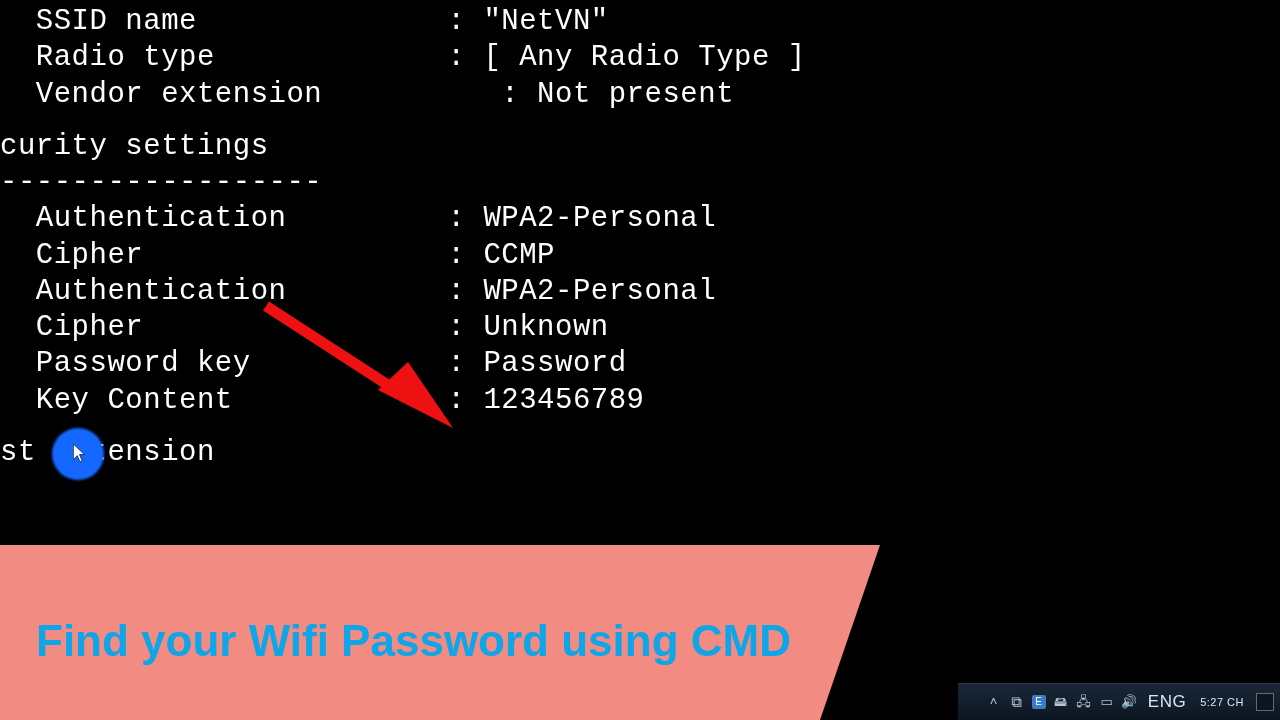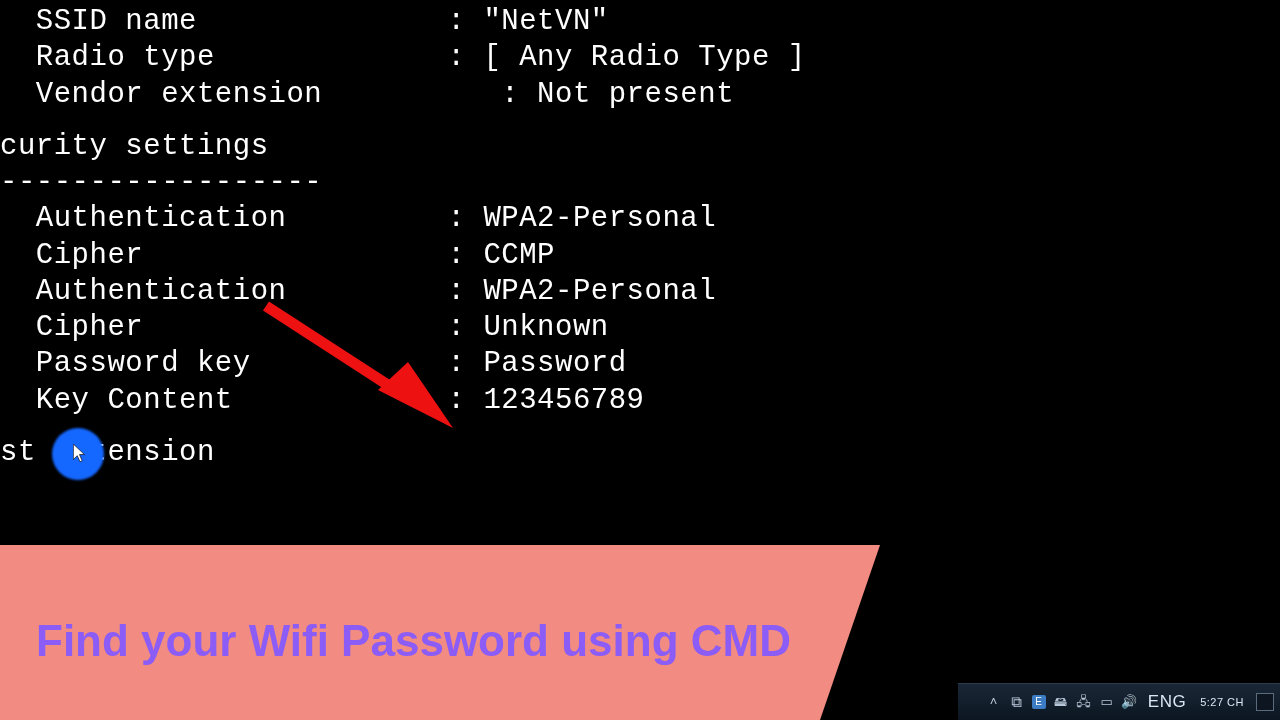--- a/index.html
+++ b/index.html
@@ -2,21 +2,21 @@
 <html><head>
 <meta charset="utf-8">
 <style>
   html,body{margin:0;padding:0;width:1280px;height:720px;overflow:hidden;background:#000;font-family:"Consolas","Courier New",monospace}
   .term{position:relative;width:1280px;height:720px;color:#fff;font-size:29px;line-height:1.25;letter-spacing:.5px}
   .line{white-space:pre}
   .block{padding-top:4px}
   .section{margin-top:16px}
   .banner{position:absolute;left:0;bottom:0;height:175px;width:1280px}
   .banner-poly{position:absolute;left:0;bottom:0;width:100%;height:100%}
-  .banner-text{position:absolute;left:36px;bottom:52px;font-family:Arial,Helvetica,sans-serif;font-size:44px;font-weight:600;color:#8b5cf6;letter-spacing:0}
+  .banner-text{position:absolute;left:36px;bottom:52px;font-family:Arial,Helvetica,sans-serif;font-size:44px;font-weight:600;color:#0ea5e9;letter-spacing:0}
   .cursor-highlight{position:absolute;width:52px;height:52px;border-radius:50%;background:#1467ff;filter:blur(1px)}
   .cursor-pointer{position:absolute;width:14px;height:20px}
   .arrow{position:absolute}
   .taskbar{position:absolute;right:0;bottom:0;height:36px;width:310px;background:linear-gradient(#1a2736,#0c1622);border-top:1px solid #2a3a4d;display:flex;align-items:center;justify-content:flex-end;padding:0 6px;gap:8px;font-family:"Segoe UI",Arial,sans-serif}
   .tray-icons{display:flex;align-items:center;gap:7px;color:#b8c7d8}
   .tray-icons span{display:inline-flex;align-items:center;justify-content:center;width:16px;height:16px;font-size:13px}
   .tray-clock{color:#dbe6f2;font-size:11px;line-height:1.1;text-align:left;padding:0 4px}
   .tray-lang{color:#dbe6f2;font-size:17px;padding:0 2px}
   .tray-box{width:16px;height:16px;border:1px solid #5a6b7d;background:#0d1520}
 </style>

